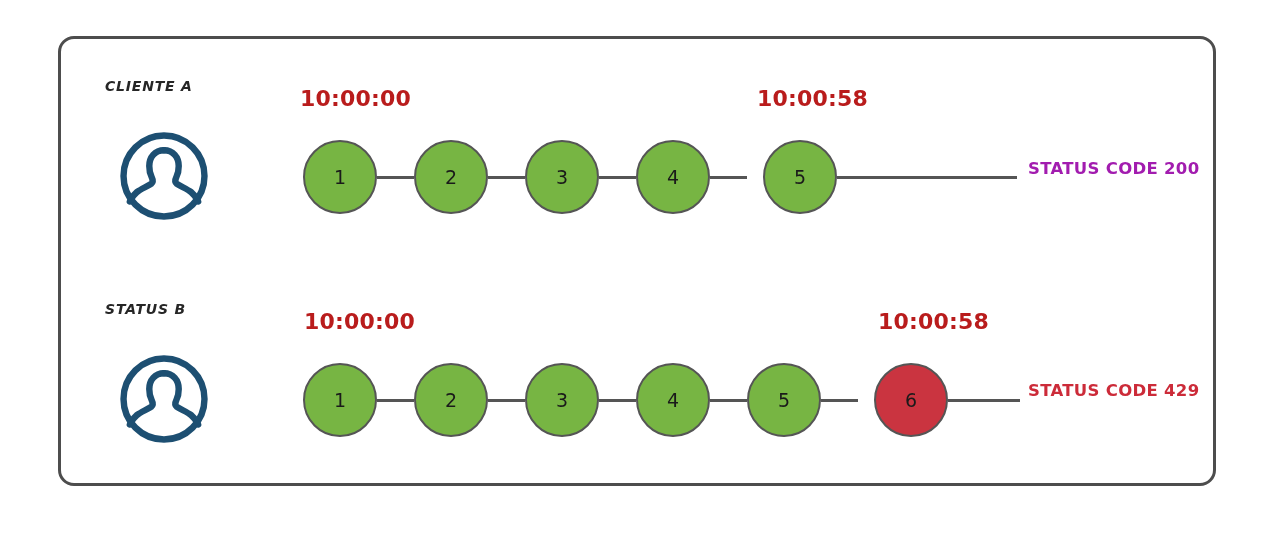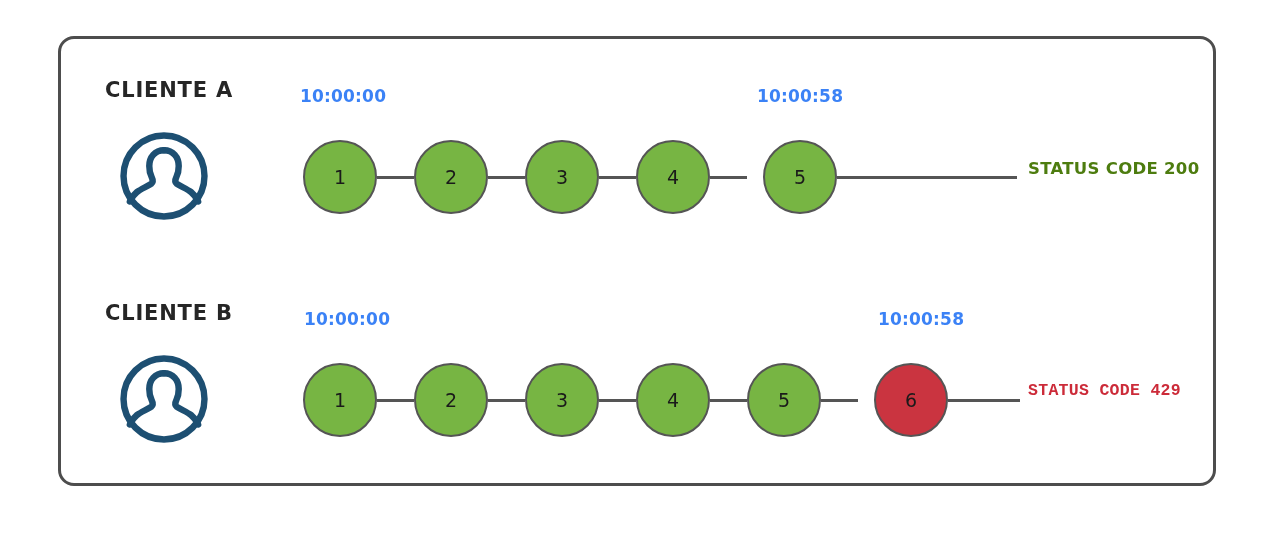--- a/index.html
+++ b/index.html
@@ -47,44 +47,45 @@
   }
   .row-a { top: 0; }
   .row-b { top: 223px; }
 
   
   .client-label {
     position: absolute;
     left: 105px;
     top: 78px;
     font-family: "DejaVu Sans", sans-serif;
-    font-size: 21px;
+    font-size: 14px;
+    font-style: italic;
     font-weight: 700;
     letter-spacing: 0.8px;
     color: #262626;
     white-space: nowrap;
   }
 
   
   .avatar {
     position: absolute;
     left: 118px;
     top: 130px;
     width: 92px;
     height: 92px;
   }
 
   
   .timestamp {
     position: absolute;
     top: 86px;
     font-family: "DejaVu Sans", sans-serif;
-    font-size: 17px;
+    font-size: 22px;
     font-weight: 700;
-    color: #3b82f6;
+    color: #b91c1c;
     white-space: nowrap;
     letter-spacing: 0.2px;
   }
 
   
   .chain {
     position: absolute;
     top: 140px;
     left: 0;
     height: 76px;
@@ -134,22 +135,22 @@
   .status .line1 {
     display: block;
     font-size: 16.5px;
     letter-spacing: 0.3px;
   }
   .status .line2 {
     display: block;
     font-size: 15px;
     letter-spacing: 0.2px;
   }
-  .status-ok  { color: #4d7c0f; text-align: center; }
-  .status-err { color: #cc2b39; text-align: right; font-family: Liberation Mono, monospace; }
+  .status-ok  { color: #a21caf; text-align: center; }
+  .status-err { color: #cc2b39; text-align: right; }
 </style>
 </head>
 <body>
 
 <div id="canvas">
 
   <div class="frame"></div>
 
   <div class="row row-a">
 
@@ -193,21 +194,21 @@
       <div class="node ok" style="left:763px">5</div>
     </div>
 
     <div class="status status-ok" style="left:1028px; top:158px">
       <span class="line1">STATUS CODE 200</span>
     </div>
   </div>
 
   <div class="row row-b">
 
-    <div class="client-label">CLIENTE B</div>
+    <div class="client-label">STATUS B</div>
 
     <div class="avatar">
       <svg viewBox="0 0 100 100" width="92" height="92" aria-hidden="true">
         <circle cx="50" cy="50" r="44" fill="none" stroke="#1d4f72" stroke-width="7"></circle>
         <g fill="none" stroke="#1d4f72" stroke-width="7" stroke-linecap="round" stroke-linejoin="round">
           <path d="M50 22
                    c-10 0 -16 7.5 -16 17
                    c0 5 1 9 2.5 12
                    c1.5 3 1.5 6 -0.5 7.5
                    c-4.5 3 -11 5.5 -15.5 9

